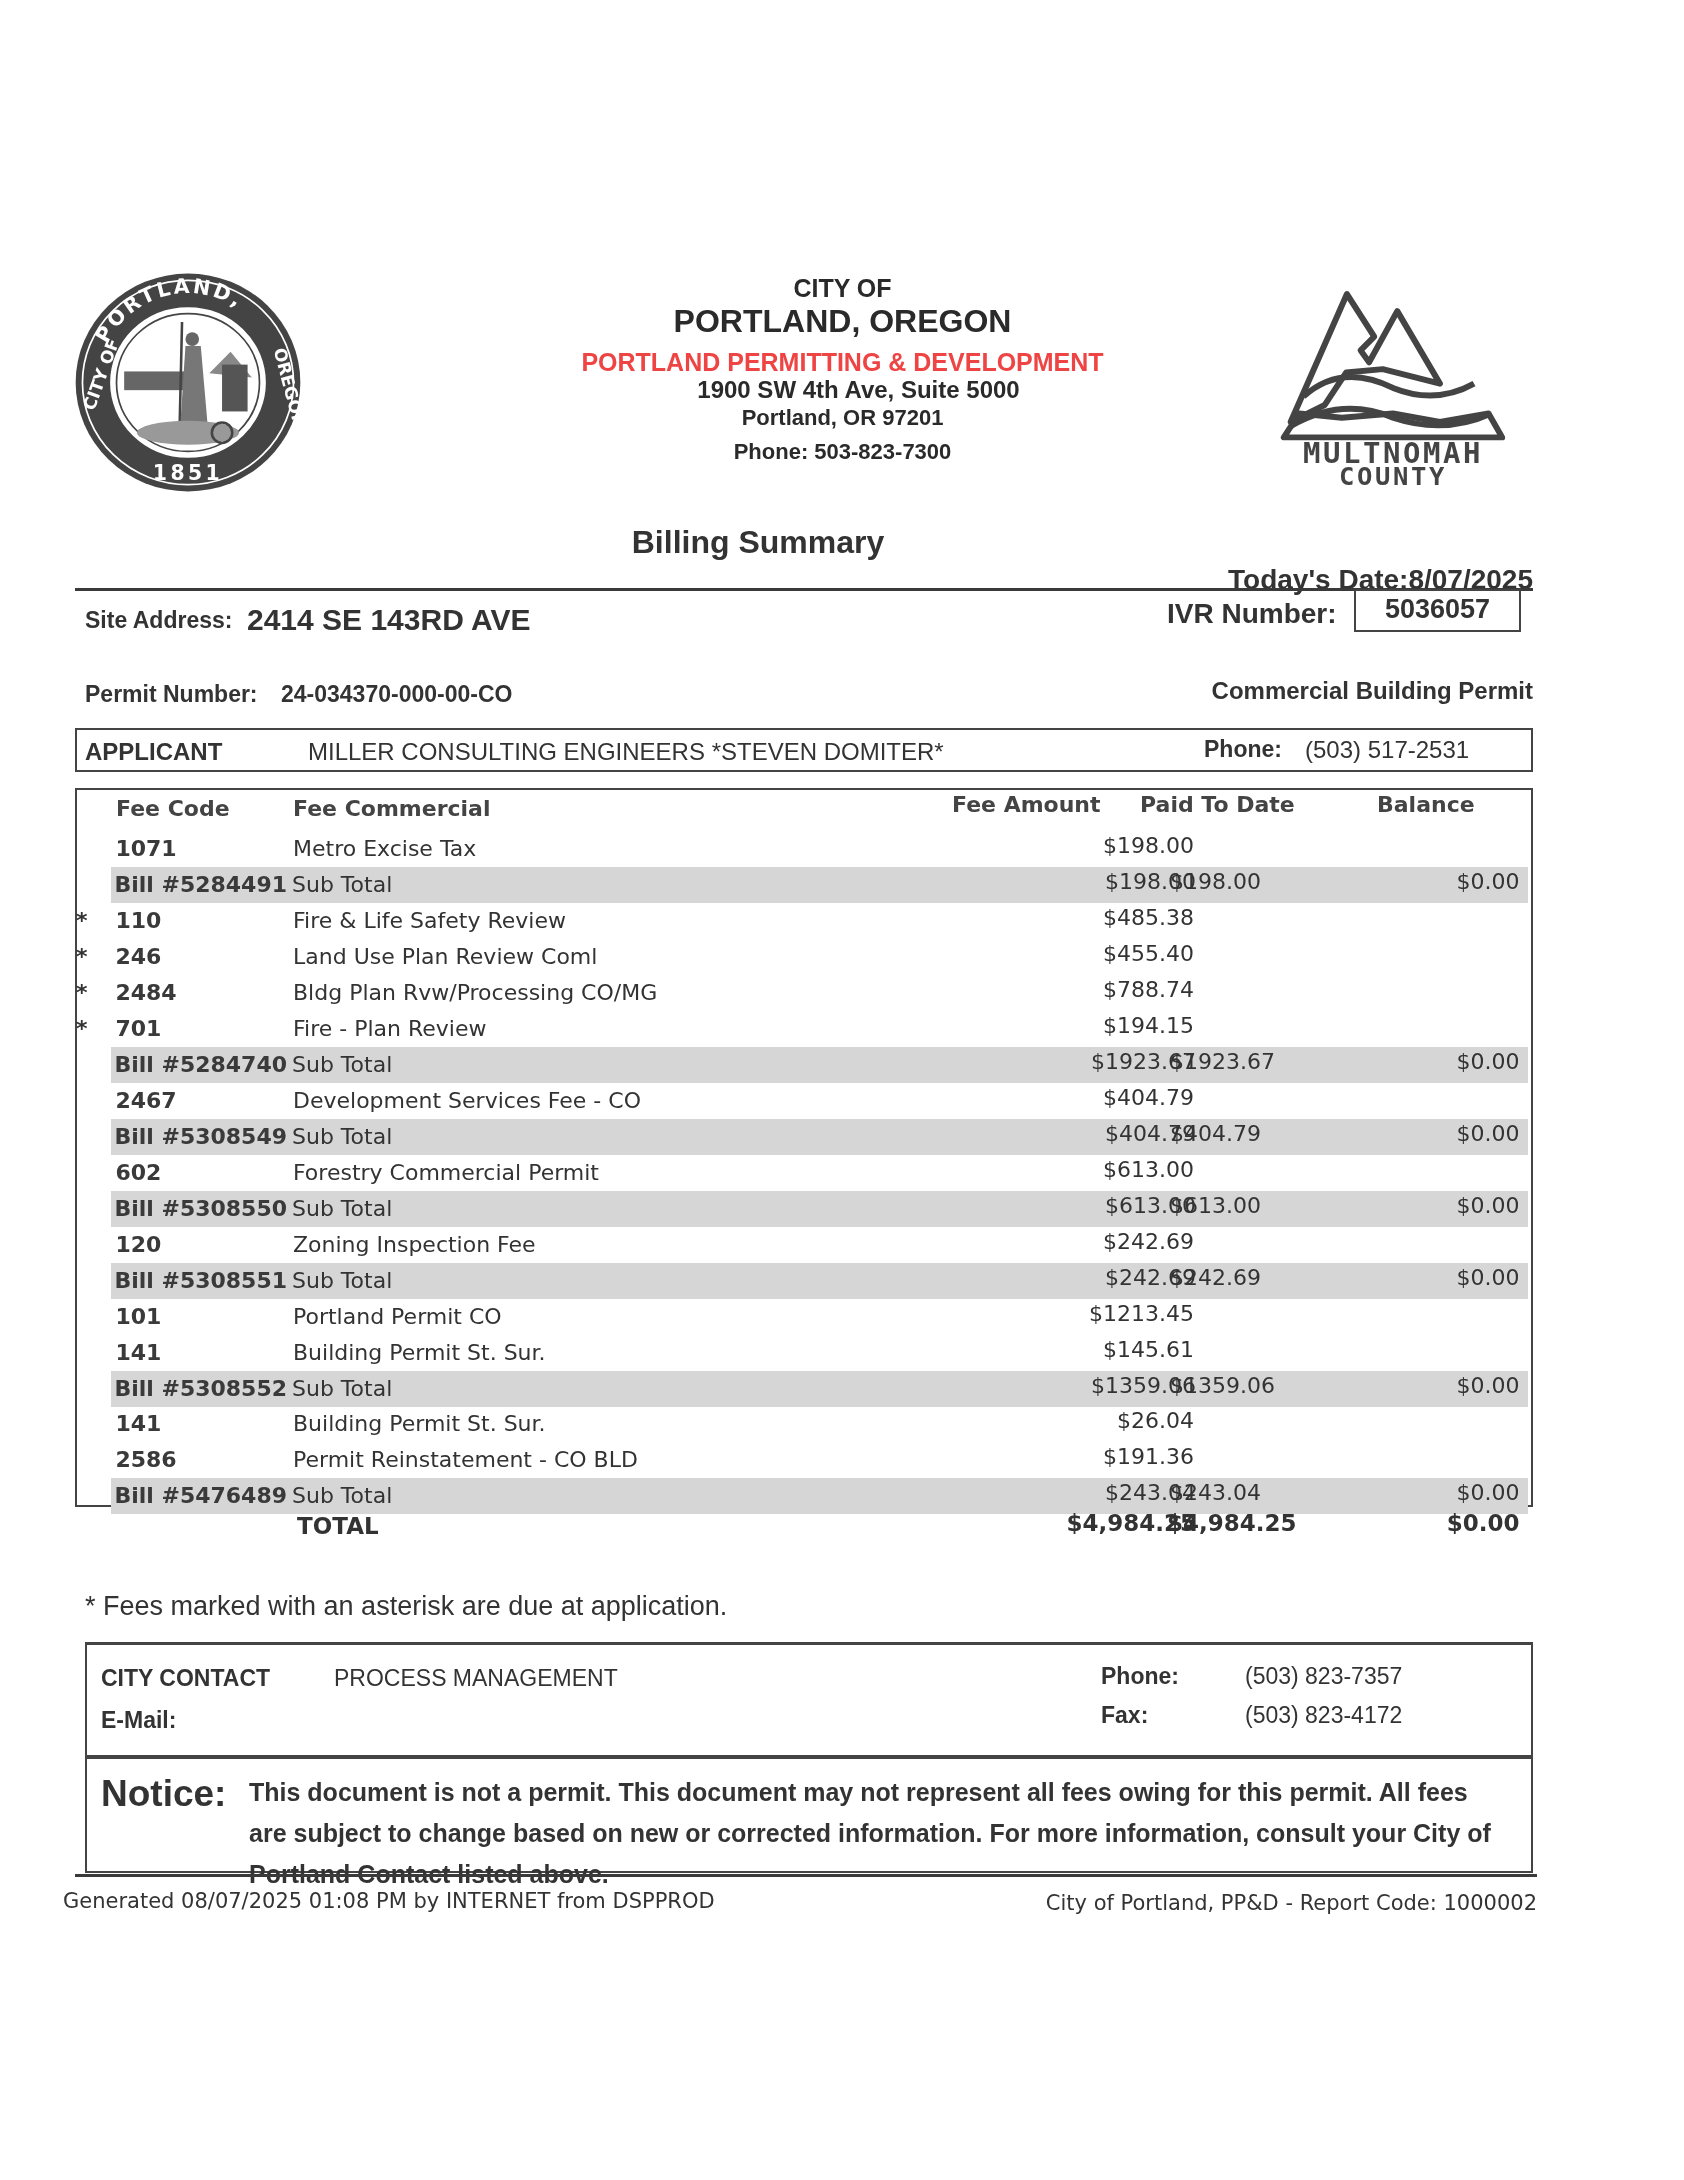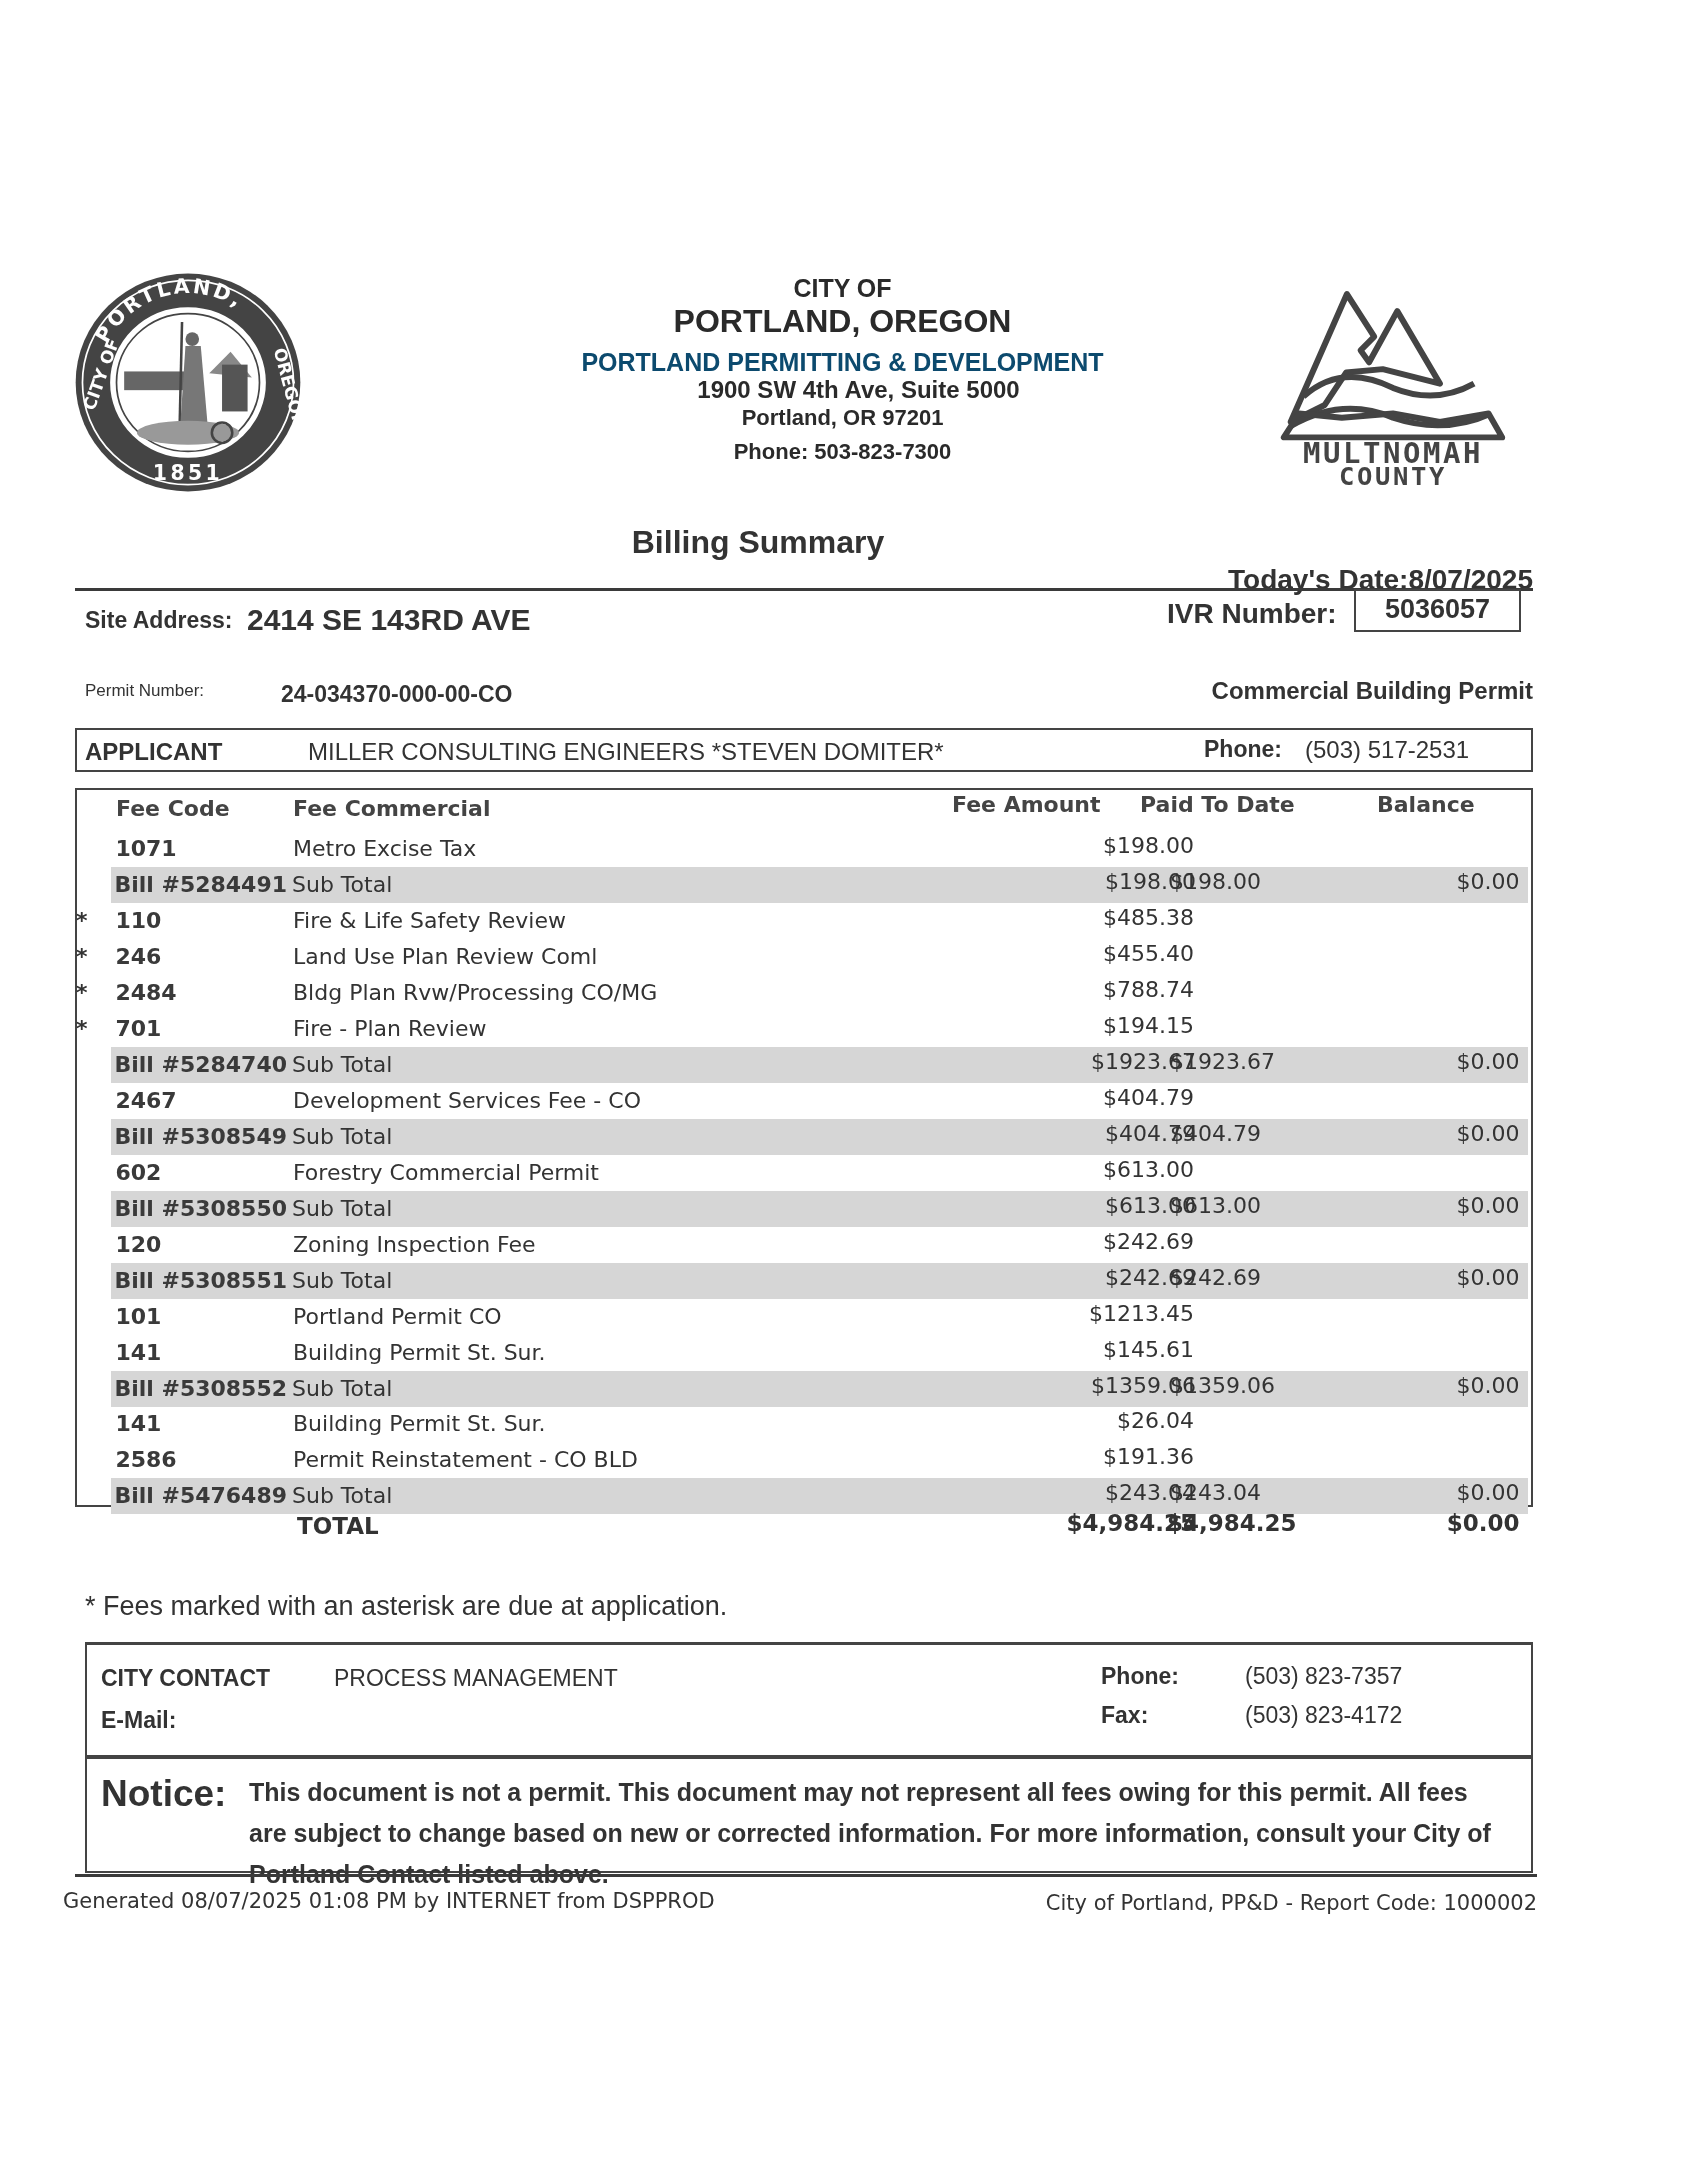--- a/index.html
+++ b/index.html
@@ -3,39 +3,39 @@
 <meta charset="utf-8">
 <style>
   html, body { margin:0; padding:0; background:#fff; }
   body { width:1685px; height:2181px; position:relative; overflow:hidden; color:#333; font-family:"Liberation Sans", sans-serif; }
   .abs { position:absolute; }
   .center { text-align:center; }
 
   
   #hdr-city { left:0; width:1685px; top:274px; font-size:25px; font-weight:bold; color:#2a2a2a; }
   #hdr-portland { left:0; width:1685px; top:303px; font-size:32px; font-weight:bold; color:#2a2a2a; }
-  #hdr-dept { left:0; width:1685px; top:348px; font-size:25px; font-weight:bold; color:#0c4a6e; }
+  #hdr-dept { left:0; width:1685px; top:348px; font-size:25px; font-weight:bold; color:#ef4444; }
   #hdr-addr { left:0; width:1685px; top:376px; font-size:24px; font-weight:bold; color:#2a2a2a;padding-left:16px; }
   #hdr-cityline { left:0; width:1685px; top:405px; font-size:22px; font-weight:bold; color:#2a2a2a; }
   #hdr-phone { left:0; width:1685px; top:439px; font-size:22px; font-weight:bold; color:#2a2a2a; }
 
   #seal { left:73px; top:271px; width:230px; height:223px; }
   #mc-logo { left:1265px; top:277px; width:256px; height:209px; }
 
   #billing-title { left:545px; width:426px; top:524px; font-size:32px; font-weight:bold; color:#333; text-align:center; }
   #today { left:1175px; width:358px; top:524px; font-size:28px; font-weight:bold; color:#333; text-align:right;margin-top:40px; }
 
   .hr { position:absolute; background:#3a3a3a; }
 
   #site-label { left:85px; top:607px; font-size:23px; font-weight:bold; color:#333; }
   #site-value { left:247px; top:603px; font-size:30px; font-weight:bold; color:#333; }
   #ivr-label { left:1167px; top:598px; font-size:28px; font-weight:bold; color:#333; }
   #ivr-box { left:1354px; top:589px; width:167px; height:43px; border:2.6px solid #444; box-sizing:border-box; font-size:27px; font-weight:bold; text-align:center; line-height:37px; color:#333; }
 
-  #permit-label { left:85px; top:681px; font-size:17px; font-weight:normal; color:#333; }
+  #permit-label { left:85px; top:681px; font-size:23px; font-weight:bold; color:#333; }
   #permit-value { left:281px; top:681px; font-size:23px; font-weight:bold; color:#333; }
   #permit-type { left:1107px; width:426px; top:677px; font-size:24px; font-weight:bold; color:#333; text-align:right; }
 
   #applicant-box { left:75px; top:728px; width:1458px; height:44px; border:2.6px solid #444; box-sizing:border-box; }
   #applicant-label { left:85px; top:738px; font-size:24px; font-weight:bold; color:#333; }
   #applicant-value { left:308px; top:738px; font-size:24px; color:#333; }
   #applicant-phone-label { left:1204px; top:736px; font-size:23px; font-weight:bold; color:#333; }
   #applicant-phone-value { left:1305px; top:736px; font-size:24px; color:#333; }
 
   

